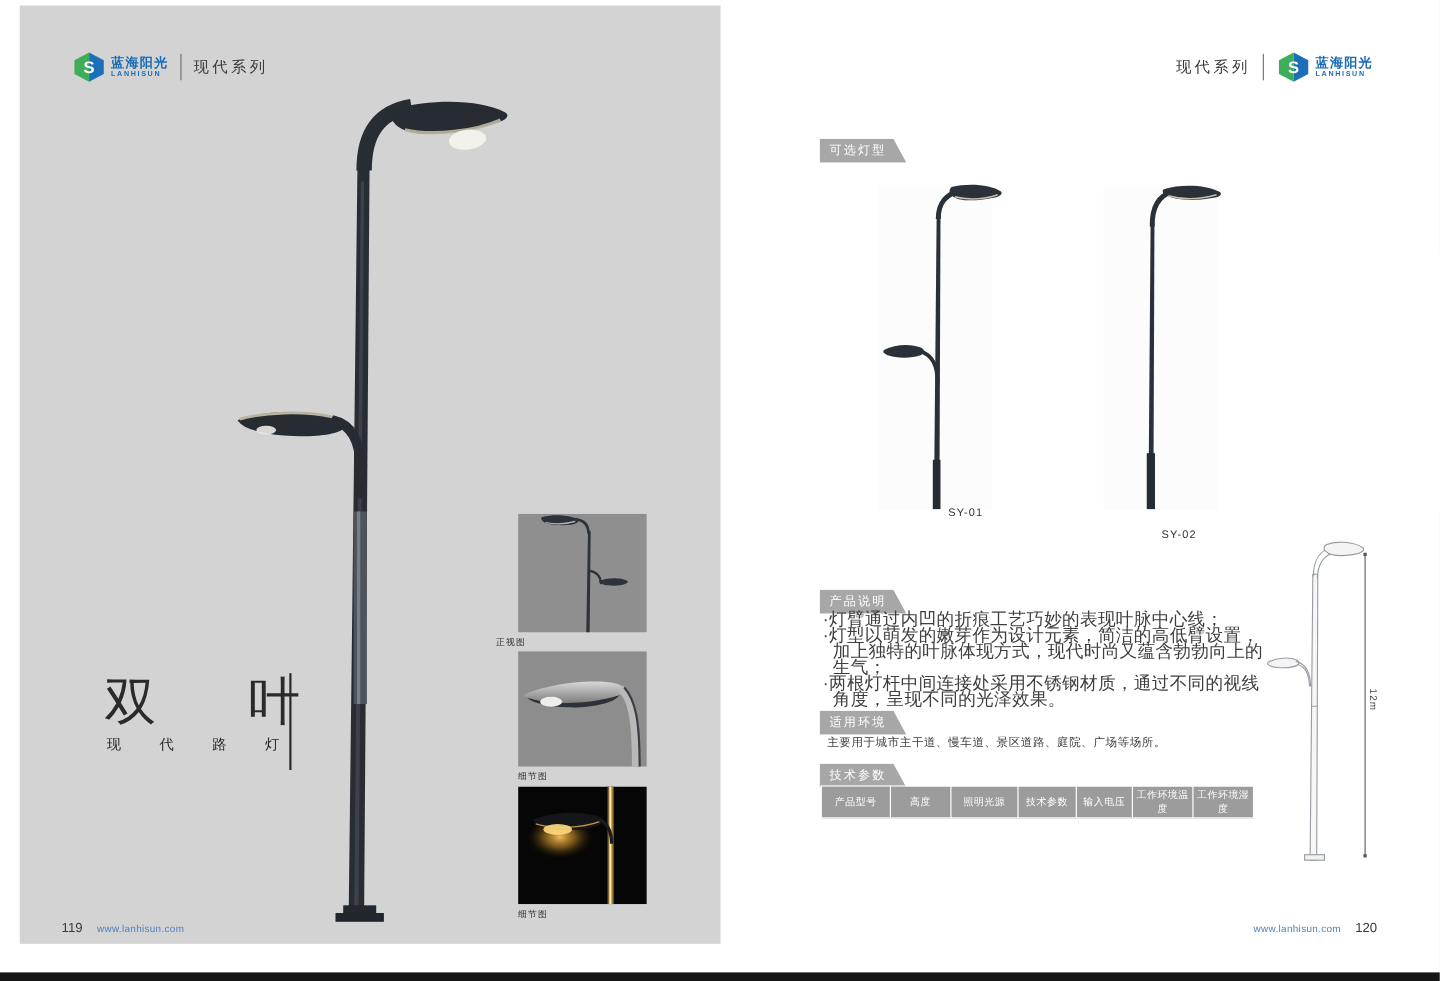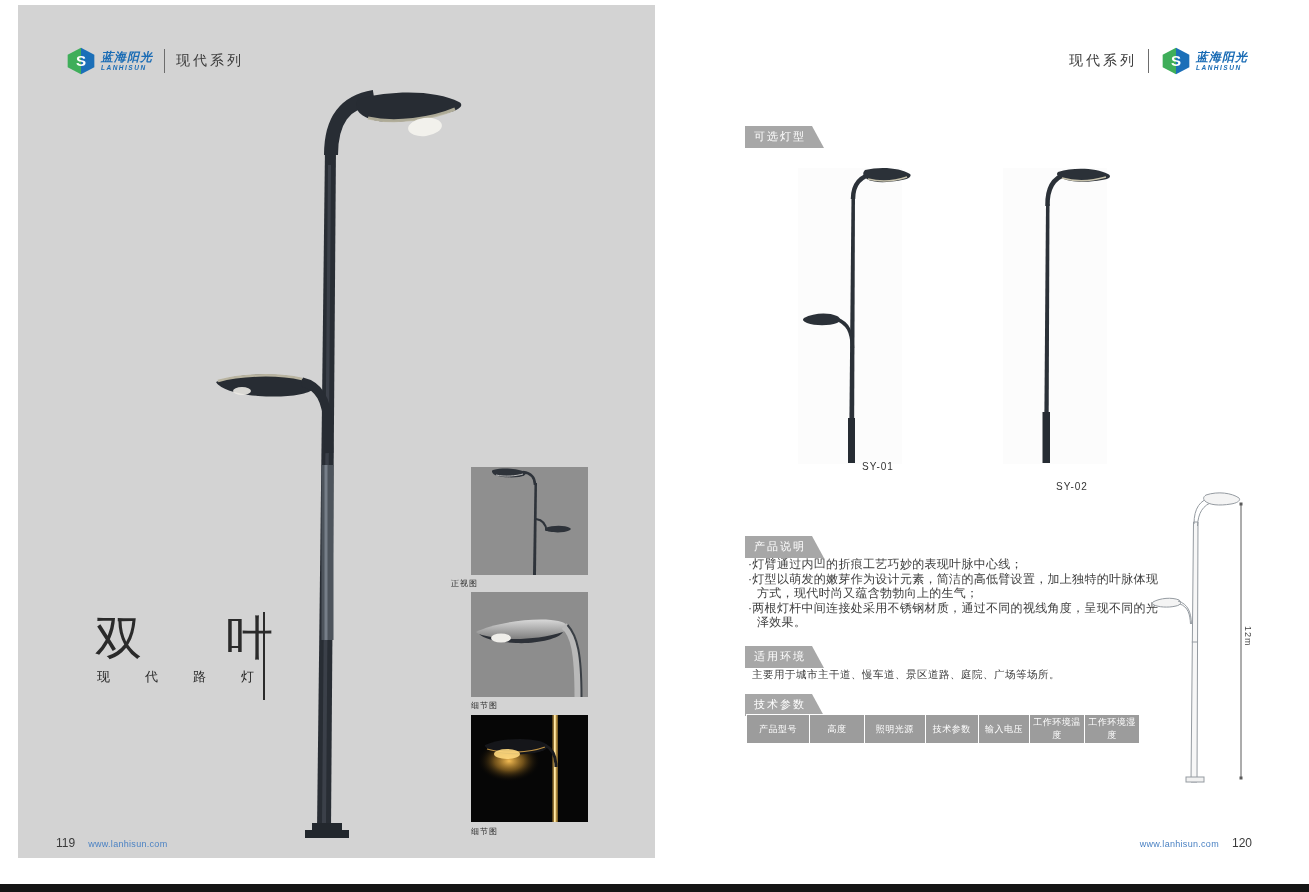--- a/index.html
+++ b/index.html
@@ -4,21 +4,21 @@
 <style>
   html,body{margin:0;padding:0;background:#e8e8e8;}
   #canvas{position:relative;width:1309px;height:892px;background:#ffffff;overflow:hidden;
           font-family:"Liberation Sans","DejaVu Sans",sans-serif;}
   .abs{position:absolute;}
 
   
   .left-page{left:18px;top:5px;width:637px;height:853px;background:#d3d3d3;}
 
   .brand-header{display:flex;align-items:center;height:34px;}
-  .brand-text{display:flex;flex-direction:column;justify-content:center;line-height:1;margin-left:4px;font-style:italic;}
+  .brand-text{display:flex;flex-direction:column;justify-content:center;line-height:1;margin-left:4px;}
   .brand-cn{font-size:12px;font-weight:bold;color:#1a6cb5;letter-spacing:1px;}
   .brand-en{font-size:6.5px;font-weight:bold;color:#1a6cb5;letter-spacing:1.5px;margin-top:2px;}
   .hdr-divider{width:1px;height:24px;background:#6d6d6d;margin:0 11px;}
   .series-label{font-size:14px;color:#3a3a3a;letter-spacing:3px;font-weight:500;}
 
   .big-title{font-size:47px;color:#2a2a2a;letter-spacing:84px;white-space:nowrap;line-height:1;}
   .title-divider{width:2px;height:88px;background:#2a2a2a;}
   .sub-title{font-size:13px;color:#2a2a2a;letter-spacing:35px;white-space:nowrap;}
 
   .thumb{width:117px;overflow:hidden;}
@@ -28,21 +28,21 @@
   .page-num{font-size:12px;color:#3a3a3a;}
   .site-url{font-size:9px;color:#4b82c3;letter-spacing:0.3px;}
 
   
   .tag{display:inline-block;background:#a7a7a7;color:#ffffff;font-size:11px;letter-spacing:2px;
        padding:3px 18px 4px 9px;clip-path:polygon(0 0,calc(100% - 12px) 0,100% 100%,0 100%);}
 
   .model-label{font-size:10px;color:#333;letter-spacing:1px;}
   .photo-bg{background:#fcfcfc;}
 
-  .bullets{width:412px;font-size:12px;color:#3d3d3d;line-height:14.5px;letter-spacing:0.3px;}
+  .bullets{width:412px;font-size:16px;color:#3d3d3d;line-height:14.5px;letter-spacing:0.3px;}
   .bullet{padding-left:9px;text-indent:-9px;}
   .env-text{font-size:10.5px;color:#3d3d3d;letter-spacing:0.5px;font-family:Liberation Serif, serif;}
 
   .spec-table{width:394px;border:1px solid #b0b0b0;border-collapse:collapse;table-layout:fixed;}
   .spec-table th{background:#9c9c9c;color:#ffffff;font-size:9px;font-weight:normal;letter-spacing:0.5px;
                  height:26px;border:1px solid #ffffff;}
   .spec-table td{background:#ffffff;color:#3a3a3a;font-size:9px;text-align:center;height:41px;
                  border:1px solid #b0b0b0;letter-spacing:0.5px;}
   .cell-line{line-height:12px;}
 

